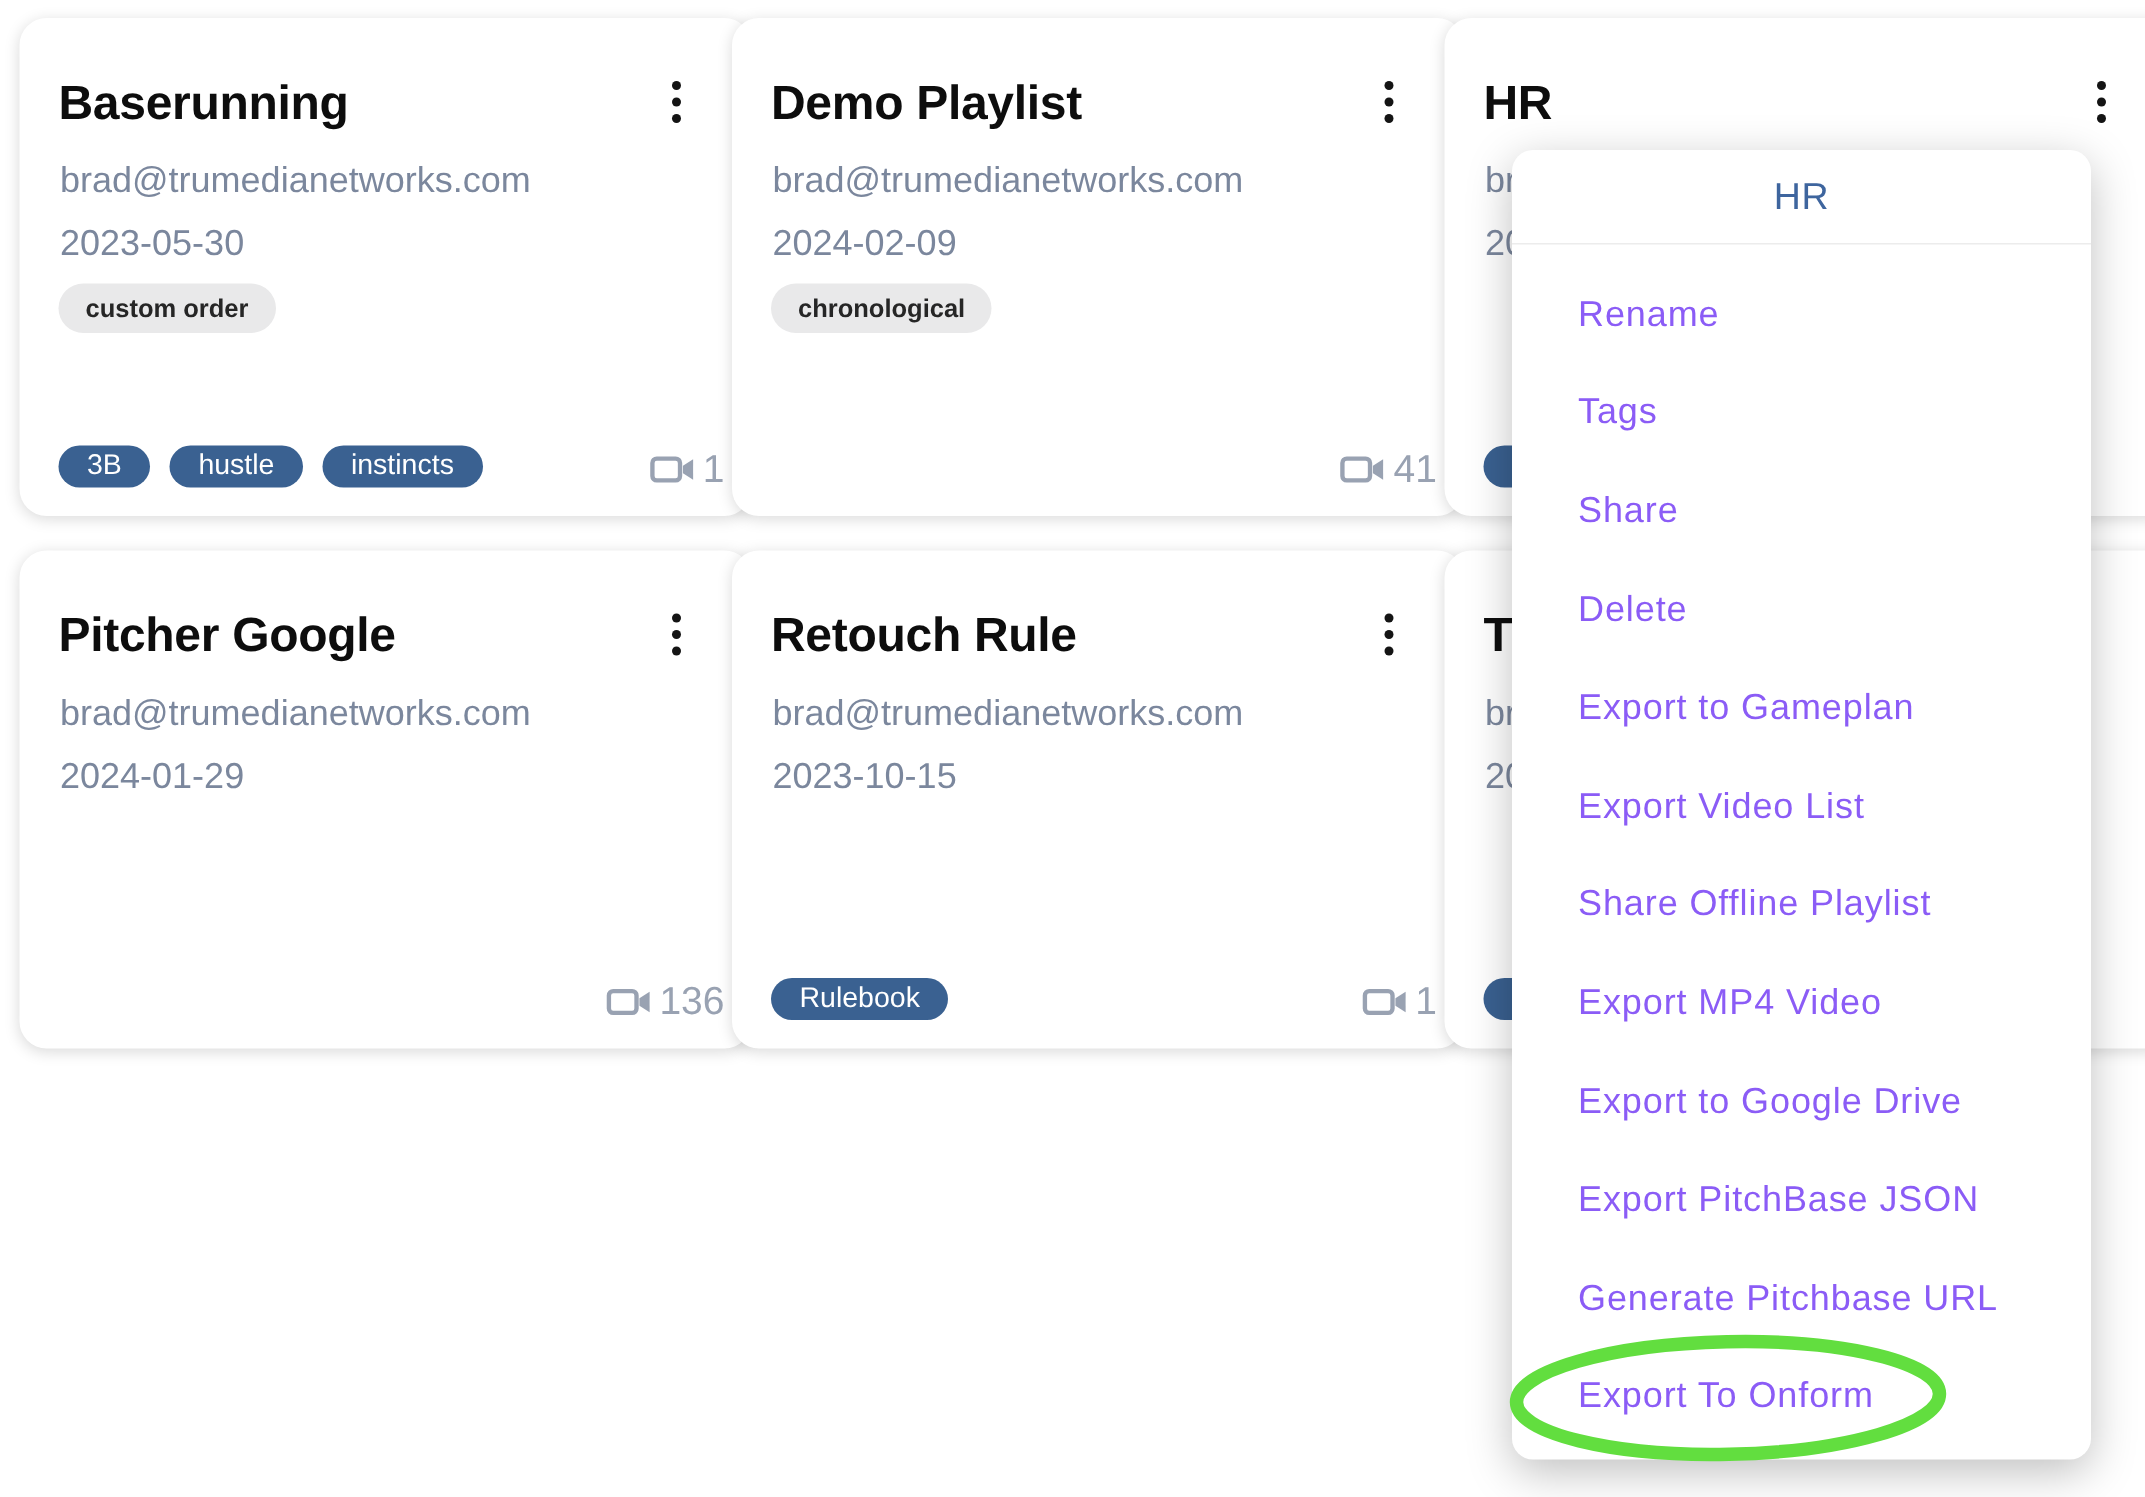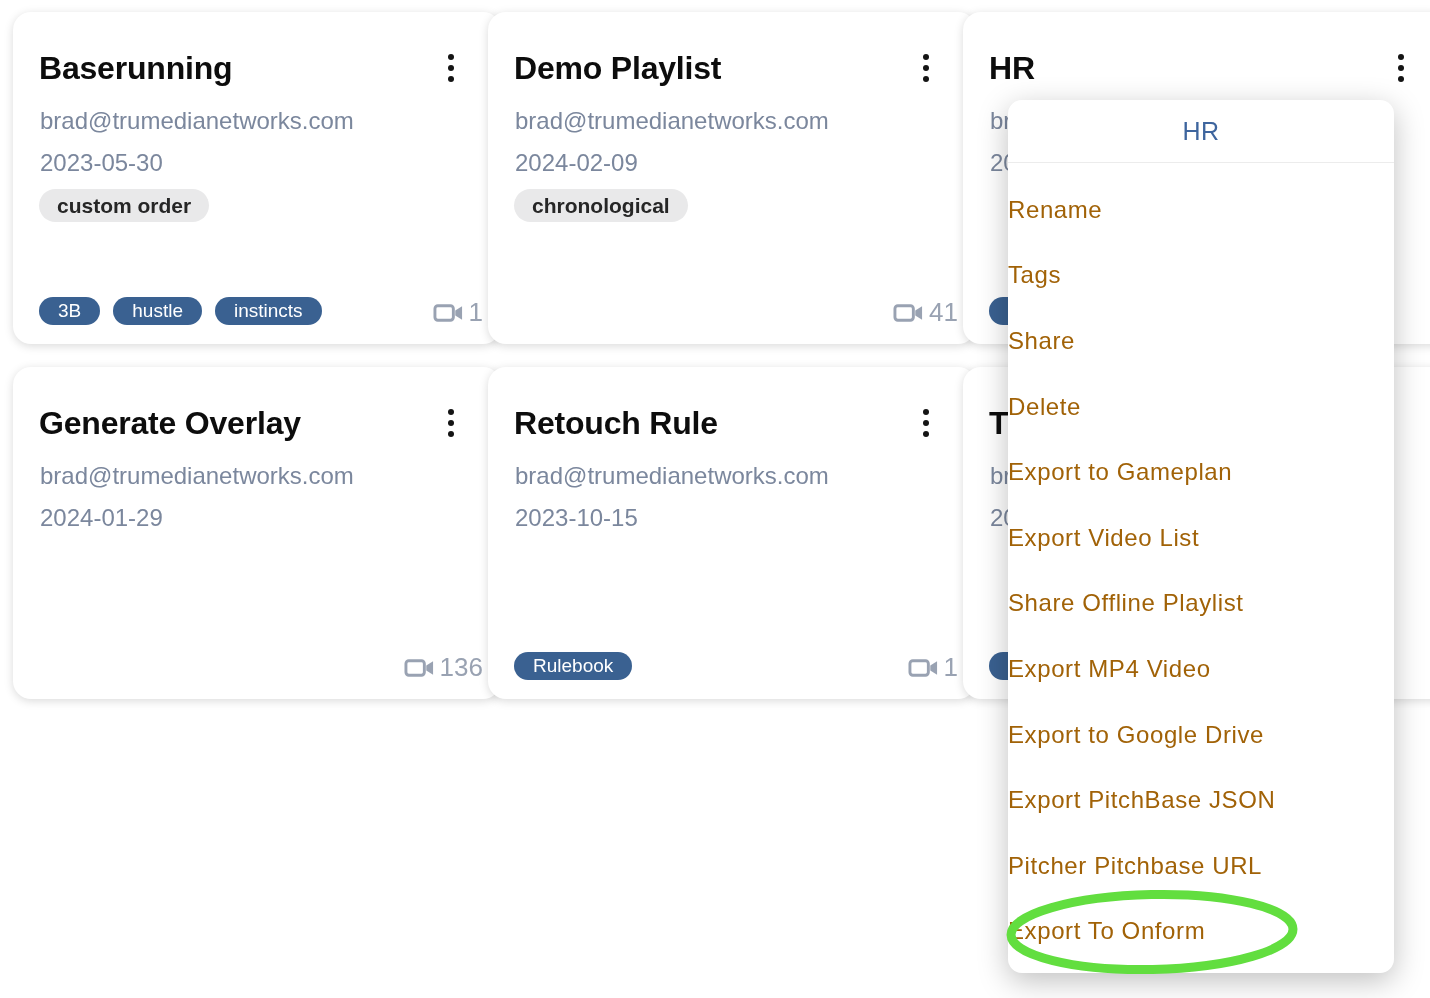--- a/index.html
+++ b/index.html
@@ -26,21 +26,21 @@
     font-size:24px;color:#7B879D;white-space:nowrap;
   }
   .card-date{
     position:absolute;left:27px;top:137px;
     font-size:24px;color:#7B879D;white-space:nowrap;
   }
   .sort-chip{
     position:absolute;left:26px;top:177px;height:33px;
     display:inline-flex;align-items:center;padding:0 18px;
     background:#E9E9EA;border-radius:17px;
-    font-size:21px;font-weight:700;color:#262626;white-space:nowrap;
+    font-size:17px;font-weight:700;color:#262626;white-space:nowrap;
   }
   .kebab{
     position:absolute;right:40px;top:42px;width:20px;height:34px;
     display:flex;justify-content:center;cursor:pointer;
   }
   .kebab-dots{
     width:6px;height:6px;border-radius:50%;background:#141414;
     box-shadow:0 11px 0 #141414,0 22px 0 #141414;
   }
   .tags{
@@ -68,22 +68,22 @@
     box-shadow:0 8px 30px rgba(0,0,0,0.25);
     box-sizing:border-box;
   }
   .menu-header{
     height:62px;display:flex;align-items:center;justify-content:center;
     font-size:25px;color:#3E659E;letter-spacing:0.5px;
     border-bottom:1px solid #ECECEC;
   }
   .menu-list{padding-top:14px;}
   .menu-item{
-    height:65.6px;display:flex;align-items:center;
-    font-size:24px;font-weight:500;color:#a16207;letter-spacing:0.6px;
+    height:65.6px;display:flex;align-items:center;padding-left:44px;
+    font-size:24px;font-weight:500;color:#8b5cf6;letter-spacing:0.6px;
     white-space:nowrap;cursor:pointer;
   }
 
   
   .annotation-layer{
     position:absolute;left:0;top:0;width:1430px;height:998px;
     z-index:30;pointer-events:none;
   }
 </style>
 </head>
@@ -134,21 +134,21 @@
       <span class="kebab-dots"></span>
     </div>
   <div class="card-owner">br</div>
   <div class="card-date">20</div>
   <div class="tags">
     <span class="pill partial"></span>
   </div>
 </div>
 
 <div class="card" style="left:13px;top:367px">
-  <div class="card-title">Generate Overlay</div>
+  <div class="card-title">Pitcher Google</div>
   <div class="kebab">
       <span class="kebab-dots"></span>
     </div>
   <div class="card-owner">brad@trumedianetworks.com</div>
   <div class="card-date">2024-01-29</div>
   <div class="count">
     <svg width="31" height="24" viewBox="0 0 32 24">
       <rect x="2" y="4.5" width="19" height="15" rx="3" fill="none" stroke="#99A2B2" stroke-width="3"></rect>
       <path d="M23 9.5 L30 5 V19 L23 14.5 Z" fill="#99A2B2"></path>
     </svg>
@@ -190,20 +190,20 @@
     <div class="menu-item">Rename</div>
     <div class="menu-item">Tags</div>
     <div class="menu-item">Share</div>
     <div class="menu-item">Delete</div>
     <div class="menu-item">Export to Gameplan</div>
     <div class="menu-item">Export Video List</div>
     <div class="menu-item">Share Offline Playlist</div>
     <div class="menu-item">Export MP4 Video</div>
     <div class="menu-item">Export to Google Drive</div>
     <div class="menu-item">Export PitchBase JSON</div>
-    <div class="menu-item">Pitcher Pitchbase URL</div>
+    <div class="menu-item">Generate Pitchbase URL</div>
     <div class="menu-item">Export To Onform</div>
   </div>
 </div>
 
 <svg class="annotation-layer" viewBox="0 0 1430 998">
   <ellipse cx="1152" cy="932" rx="141" ry="37.5" fill="none" stroke="#62DE3F" stroke-width="9" transform="rotate(-1.2 1152 932)"></ellipse>
 </svg>
 
 </body></html>

